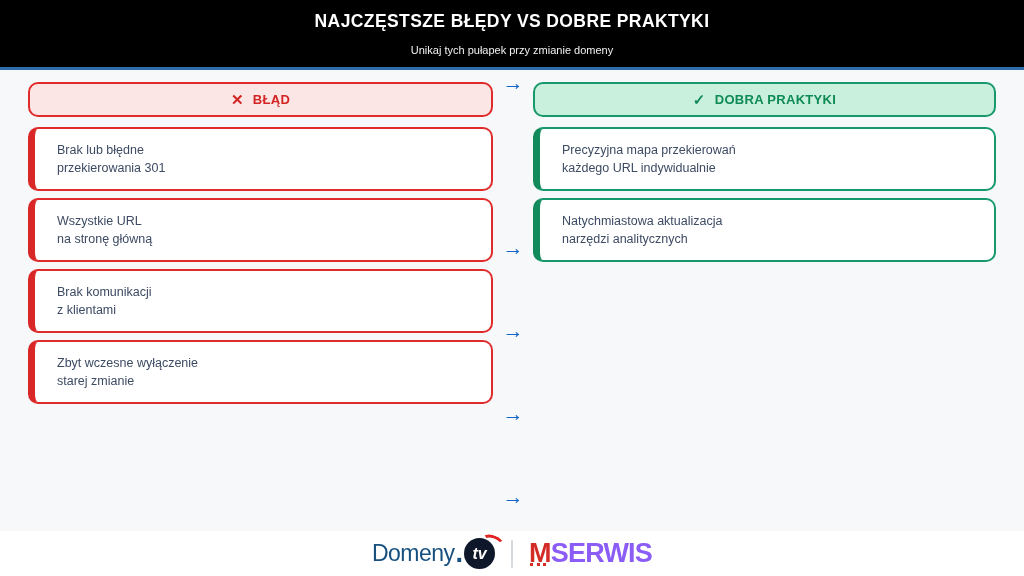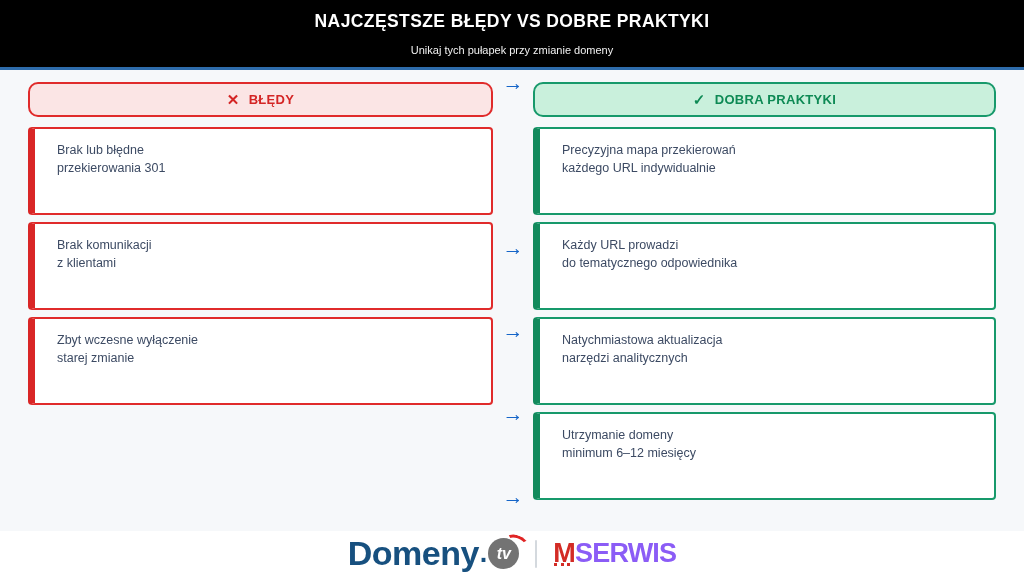--- a/index.html
+++ b/index.html
@@ -28,21 +28,21 @@
   .pill {
     height:35px; border-radius:10px; margin-bottom:10px;
     display:flex; align-items:center; justify-content:center; gap:9px;
     font-size:13px; font-weight:bold; letter-spacing:.3px;
   }
   .pill-bad  { background:#fbe5e5; border:2px solid #e02b2b; color:#d42525; }
   .pill-good { background:#c9f0dc; border:2px solid #17996b; color:#0e8a55; }
   .pill .ic  { font-size:15px; font-weight:bold; }
 
   .card {
-    height:88px; margin-bottom:7px; background:#fff; border-radius:4px;
+    height:64px; margin-bottom:7px; background:#fff; border-radius:10px;
     padding:12px 14px 0 22px; font-size:12.5px; line-height:1.45;
     color:#3c4a63; white-space:pre-line;
   }
   .card-bad  { border:2px solid #e02b2b; border-left:7px solid #d92626; }
   .card-good { border:2px solid #17996b; border-left:7px solid #128a5c; }
 
   .arrow {
     position:absolute; left:492px; width:42px; height:26px; text-align:center;
     font-size:21px; font-weight:bold; color:#1565c8; line-height:26px;
   }
@@ -51,25 +51,25 @@
   .arrow:nth-of-type(3) { top:248px; }
   .arrow:nth-of-type(4) { top:331px; }
   .arrow:nth-of-type(5) { top:414px; }
 
   
   .ftr {
     position:absolute; bottom:0; left:0; width:1024px; height:45px; background:#fff;
     display:flex; align-items:center; justify-content:center; gap:16px;
   }
   .logo-domeny { display:flex; align-items:center; }
-  .logo-domeny .nm { font-size:34px; font-weight:bold; color:#17507f; letter-spacing:-.5px; }
+  .logo-domeny .nm { font-size:23px; font-weight:normal; color:#17507f; letter-spacing:-.5px; }
   .logo-domeny .dot { font-size:27px; font-weight:bold; color:#17507f; margin:0 1px 0 1px; }
   .tv-circle {
     position:relative; width:31px; height:31px; border-radius:50%;
-    background:#737373; color:#fff; display:flex; align-items:center; justify-content:center;
+    background:#0f172a; color:#fff; display:flex; align-items:center; justify-content:center;
     font-size:16px; font-weight:bold; font-style:italic;
   }
   .tv-circle::after {           
     content:""; position:absolute; top:-3px; right:-9px; width:18px; height:10px;
     border:3px solid transparent; border-top-color:#e02424; border-radius:50%;
     transform:rotate(18deg);
   }
   .v-div { width:2px; height:28px; background:#d4d9de; border-radius:1px; }
   .logo-mserwis { font-size:27px; font-weight:bold; letter-spacing:-.8px; display:flex; }
   .logo-mserwis .m { color:#d32b25; position:relative; }
@@ -87,49 +87,47 @@
   <div class="hdr">
     <h1>NAJCZĘSTSZE BŁĘDY VS DOBRE PRAKTYKI</h1>
     <div class="sub">Unikaj tych pułapek przy zmianie domeny</div>
   </div>
 
   <div class="content">
 
     <div class="col col-bad">
       <div class="pill pill-bad">
         <span class="ic">✕</span>
-        <span>BŁĘDY</span>
+        <span>BŁĄD</span>
       </div>
       <div class="card card-bad">Brak lub błędne
 przekierowania 301</div>
+      <div class="card card-bad">Wszystkie URL
+na stronę główną</div>
       <div class="card card-bad">Brak komunikacji
 z klientami</div>
       <div class="card card-bad">Zbyt wczesne wyłączenie
 starej zmianie</div>
     </div>
 
     <div class="arrow">→</div>
     <div class="arrow">→</div>
     <div class="arrow">→</div>
     <div class="arrow">→</div>
     <div class="arrow">→</div>
 
     <div class="col col-good">
       <div class="pill pill-good">
         <span class="ic">✓</span>
         <span>DOBRA PRAKTYKI</span>
       </div>
       <div class="card card-good">Precyzyjna mapa przekierowań
 każdego URL indywidualnie</div>
-      <div class="card card-good">Każdy URL prowadzi
-do tematycznego odpowiednika</div>
       <div class="card card-good">Natychmiastowa aktualizacja
 narzędzi analitycznych</div>
-      <div class="card card-good">Utrzymanie domeny
-minimum 6–12 miesięcy</div>
     </div>
 
   </div>
 
   <div class="ftr">
     <div class="logo-domeny">
       <span class="nm">Domeny</span>
         <span class="dot">.</span>
         <span class="tv-circle">
           <span>tv</span>

